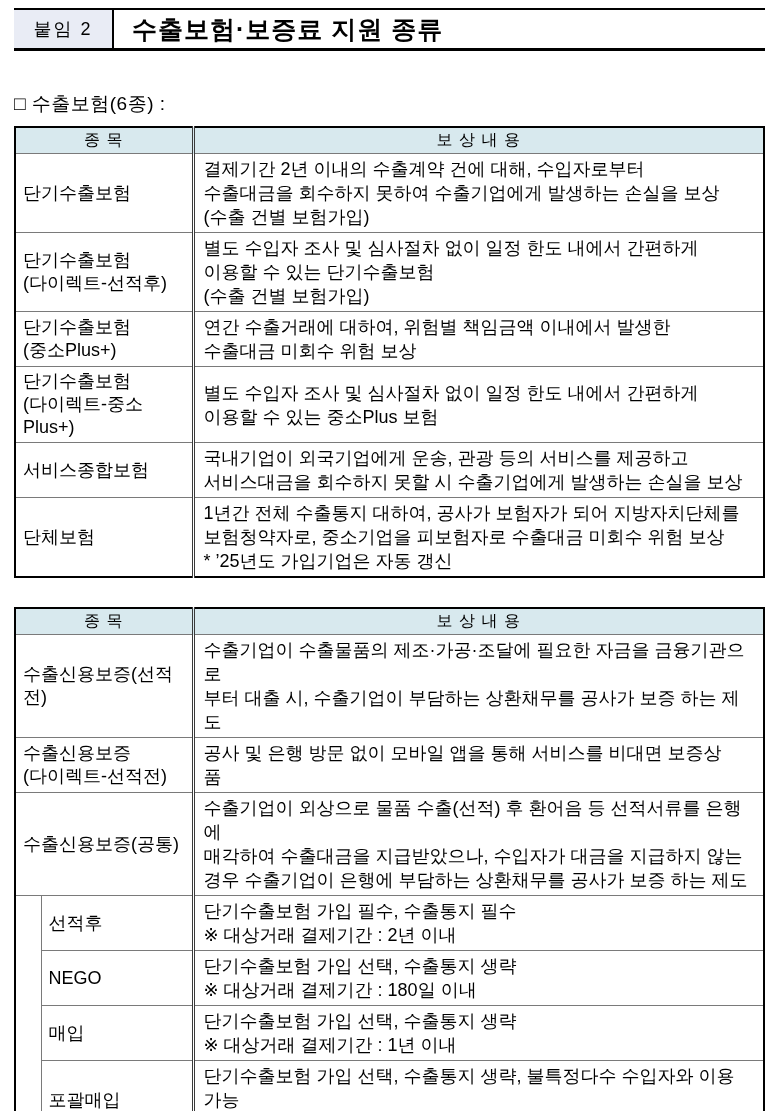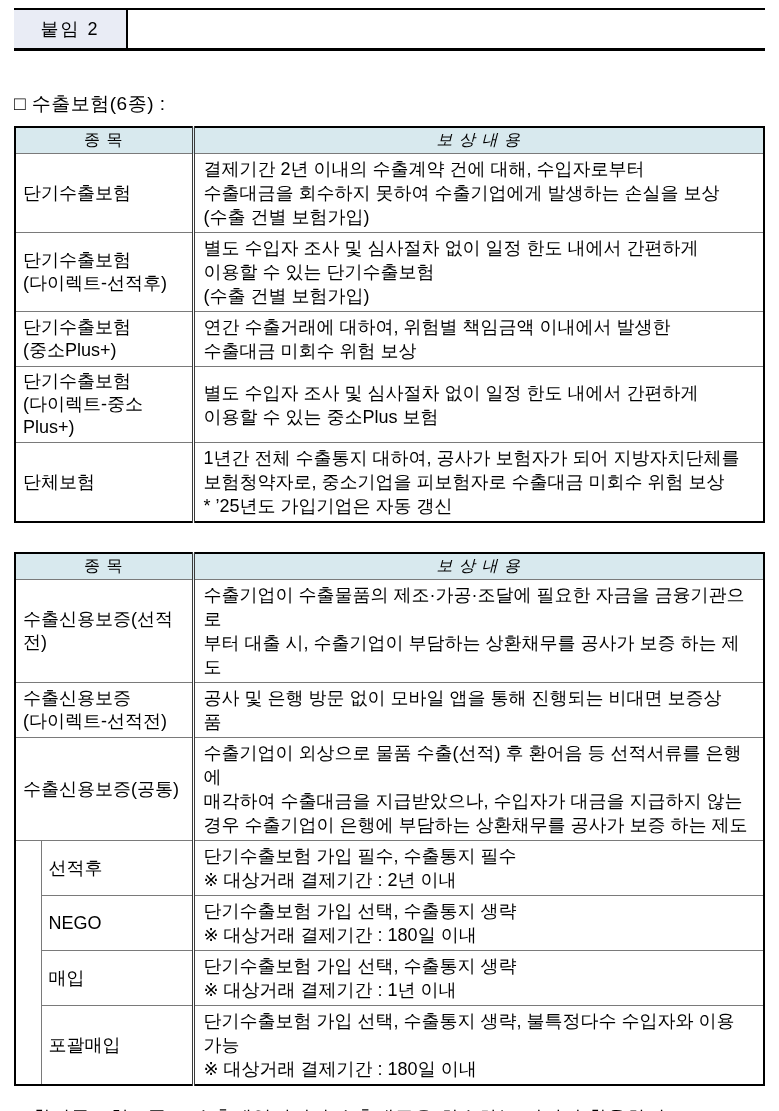--- a/index.html
+++ b/index.html
@@ -14,21 +14,21 @@
 
   
   .title-band {
     display: flex;
     align-items: stretch;
     border-top: 2px solid #000;
     border-bottom: 3px solid #000;
     height: 43px;
   }
   .badge {
-    width: 114px;
+    width: 100px;
     background: #e9ecf5;
     border-right: 2px solid #000;
     display: flex;
     align-items: center;
     justify-content: center;
     font-size: 18px;
     letter-spacing: 2px;
   }
   .doc-title {
     flex: 1;
@@ -76,37 +76,38 @@
     padding: 2px 4px;
     margin-top: 14px;
   }
   td.item { line-height: 23px; white-space: pre-line; }
   td.desc {
     border-left: 3px double #3a3a3a;
     line-height: 24px;
     white-space: pre-line;
     padding: 3px 9px;
   }
-  th.desc-h { border-left: 3px double #3a3a3a; font-style: italic; }
+  th.desc-h { border-left: 3px double #3a3a3a; }
   td.indent {
     border-right: 1px solid #7a7a7a;
     padding: 0;
   }
   col.c-item { width: 178px; }
   col.c-ind  { width: 26px; }
   col.c-sub  { width: 152px; }
 
   .gap-sm { margin-top: 20px; }
   .sec-tight { margin-top: 18px; }
 </style>
 </head>
 <body>
 
 <div class="title-band">
   <div class="badge">붙임 2</div>
+  <div class="doc-title">수출보험·보증료 지원 종류</div>
 </div>
 
 <div class="section-heading" style="margin-top:39px">
   <span class="sh-prefix">□ 수출보험(6종) :</span>
 </div>
 
 <table>
   <colgroup>
       <col class="c-item">
       <col>
@@ -135,20 +136,25 @@
       <td class="item">단기수출보험
 (중소Plus+)</td>
       <td class="desc">연간 수출거래에 대하여, 위험별 책임금액 이내에서 발생한
 수출대금 미회수 위험 보상</td>
     </tr>
     <tr>
       <td class="item">단기수출보험
 (다이렉트-중소Plus+)</td>
       <td class="desc">별도 수입자 조사 및 심사절차 없이 일정 한도 내에서 간편하게
 이용할 수 있는 중소Plus 보험</td>
+    </tr>
+    <tr>
+      <td class="item">서비스종합보험</td>
+      <td class="desc">국내기업이 외국기업에게 운송, 관광 등의 서비스를 제공하고
+서비스대금을 회수하지 못할 시 수출기업에게 발생하는 손실을 보상</td>
     </tr>
     <tr>
       <td class="item">단체보험</td>
       <td class="desc">1년간 전체 수출통지 대하여, 공사가 보험자가 되어 지방자치단체를
 보험청약자로, 중소기업을 피보험자로 수출대금 미회수 위험 보상
  * ’25년도 가입기업은 자동 갱신</td>
     </tr>
   </tbody>
 </table>
 
@@ -169,21 +175,21 @@
   </thead>
   <tbody>
     <tr>
       <td class="item" colspan="2">수출신용보증(선적전)</td>
       <td class="desc">수출기업이 수출물품의 제조·가공·조달에 필요한 자금을 금융기관으로
 부터 대출 시, 수출기업이 부담하는 상환채무를 공사가 보증 하는 제도</td>
     </tr>
     <tr>
       <td class="item" colspan="2">수출신용보증
 (다이렉트-선적전)</td>
-      <td class="desc">공사 및 은행 방문 없이 모바일 앱을 통해 진행되는 비대면 보증상
+      <td class="desc">공사 및 은행 방문 없이 모바일 앱을 통해 서비스를 비대면 보증상
 품</td>
     </tr>
     <tr>
       <td class="item" colspan="2">수출신용보증(공통)</td>
       <td class="desc">수출기업이 외상으로 물품 수출(선적) 후 환어음 등 선적서류를 은행에
 매각하여 수출대금을 지급받았으나, 수입자가 대금을 지급하지 않는
 경우 수출기업이 은행에 부담하는 상환채무를 공사가 보증 하는 제도</td>
     </tr>
     <tr>
       <td class="indent" rowspan="4"></td>

